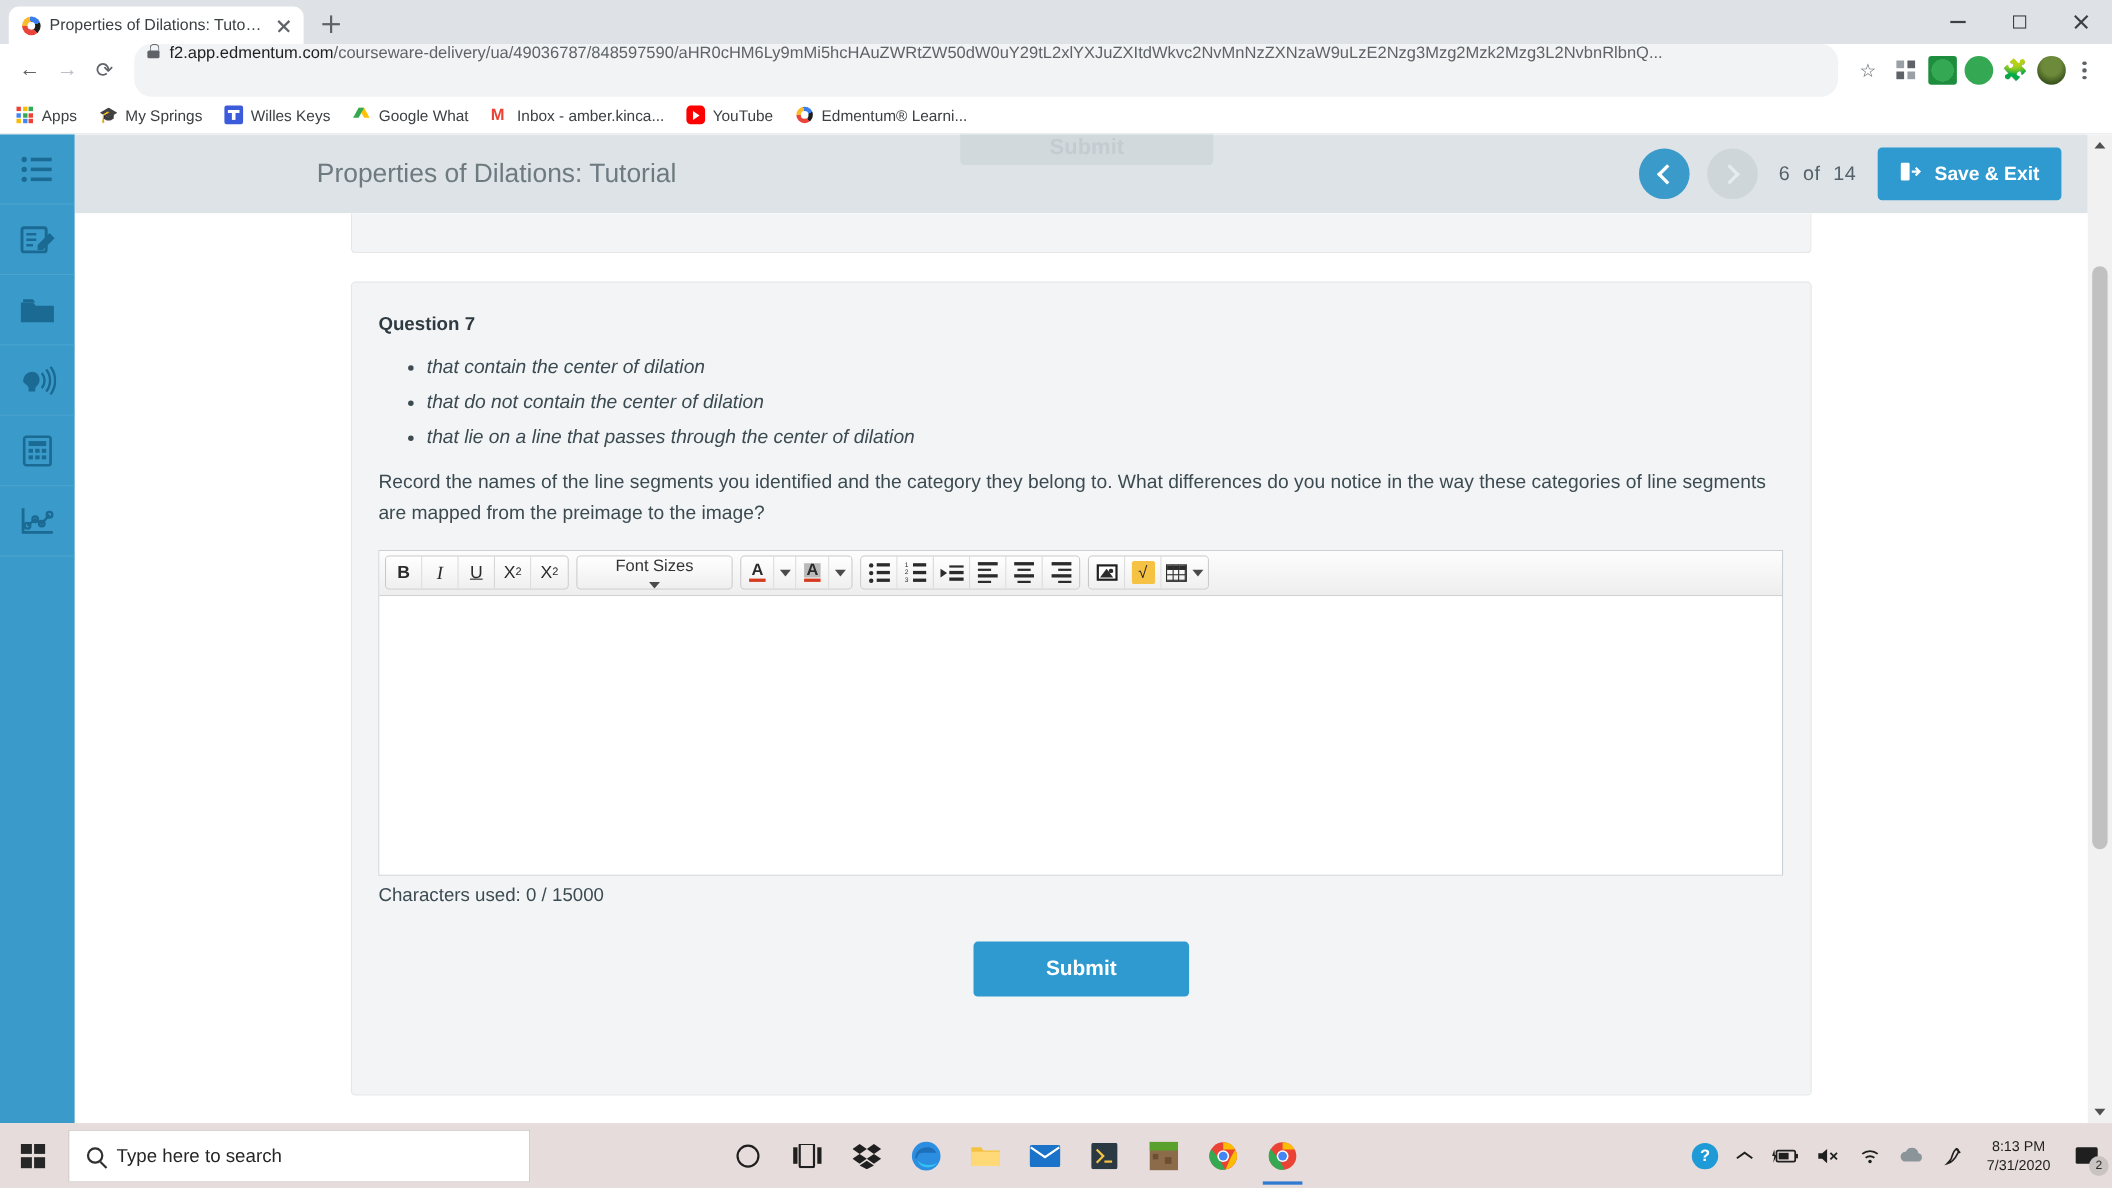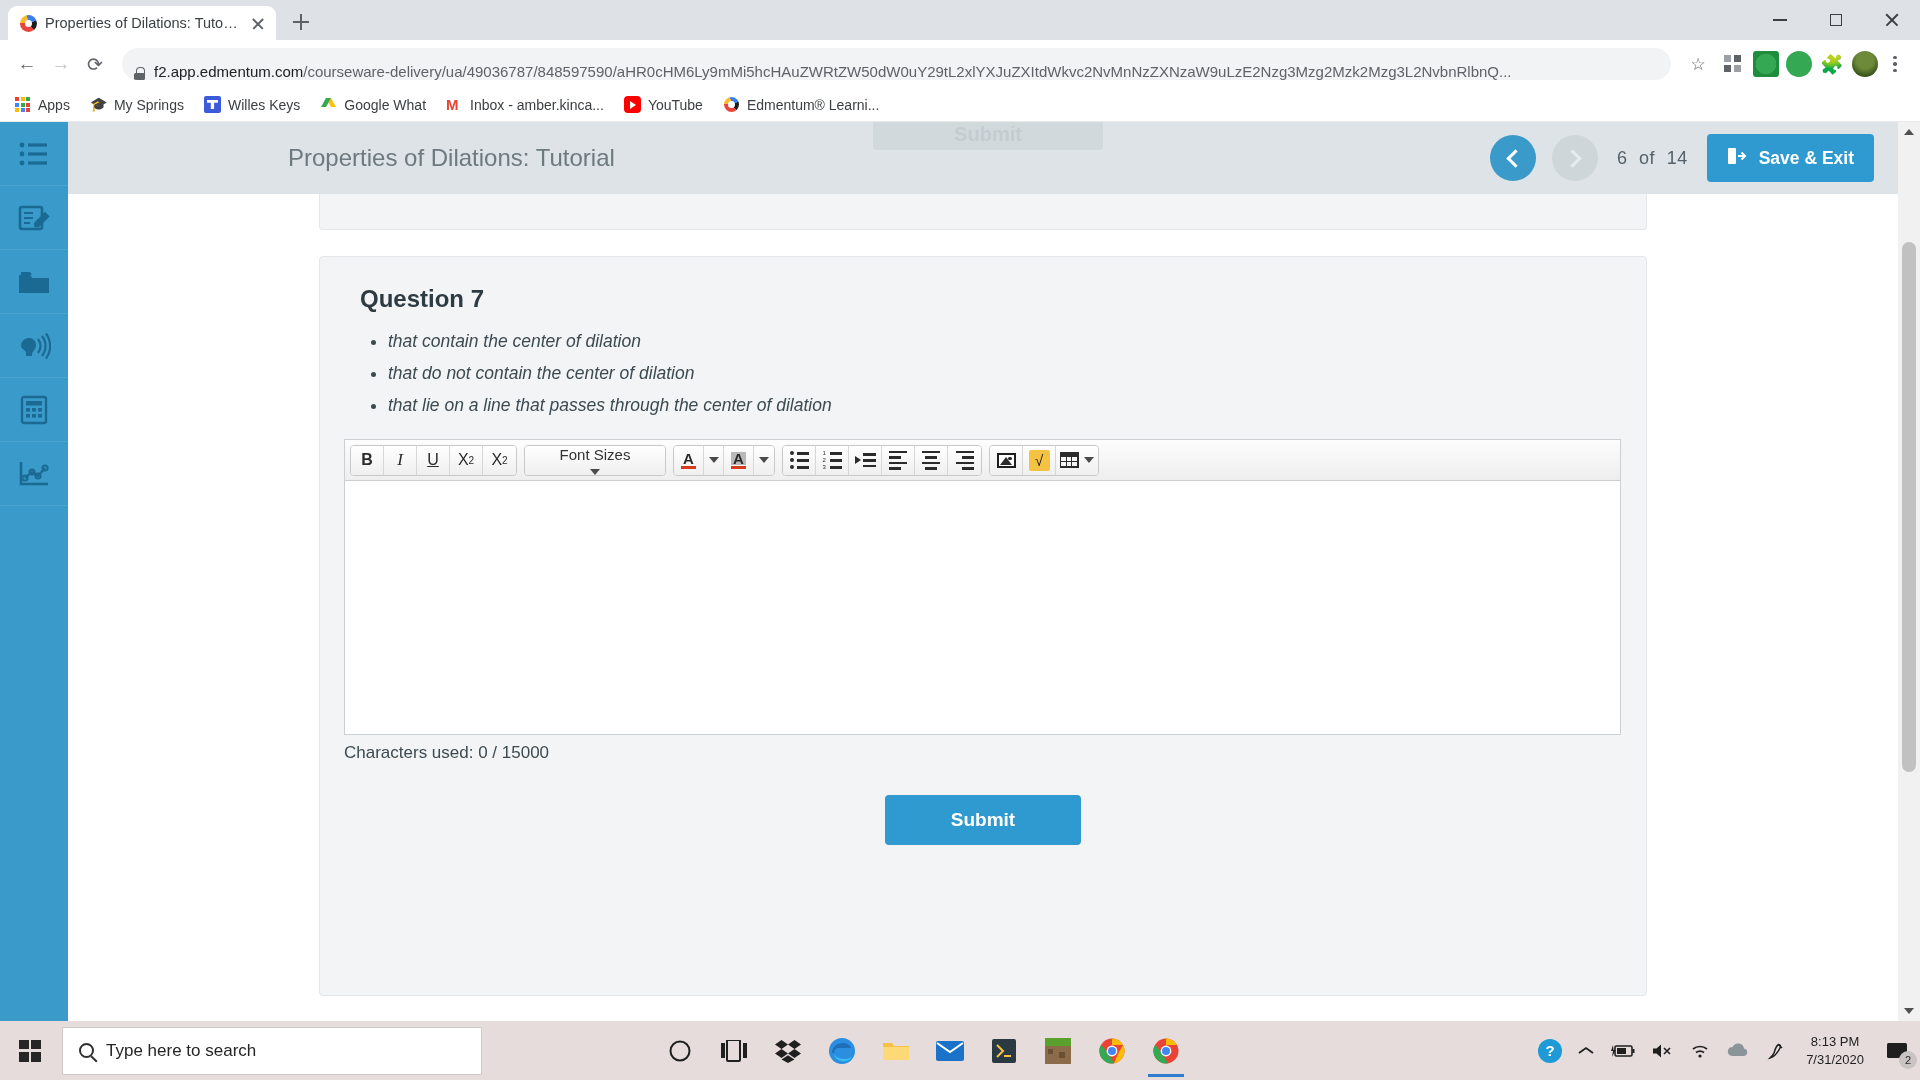--- a/index.html
+++ b/index.html
@@ -73,22 +73,22 @@
   .navbar {
     height: 48px; background: #ffffff; display: flex; align-items: center;
     padding: 0 12px; gap: 4px;
   }
   .navicon {
     width: 30px; height: 30px; display: flex; align-items: center; justify-content: center;
     color: #5f6368; font-size: 19px; flex: 0 0 auto;
   }
   .navicon.dim { color: #bdc1c6; }
   .omnibox {
-    flex: 1 1 auto; height: 32px; background: #f1f3f4; border-radius: 16px;
-    display: flex; align-items: flex-end; padding: 0 12px; gap: 9px;
+    flex: 1 1 auto; height: 48px; background: #f1f3f4; border-radius: 16px;
+    display: flex; align-items: flex-start; padding: 0 12px; gap: 9px;
     margin: 0 8px; overflow: hidden;
   }
   .lock { width: 11px; height: 13px; position: relative; flex: 0 0 11px; }
   .lock::before {
     content: ""; position: absolute; left: 0; bottom: 0; width: 11px; height: 7.5px;
     background: #5f6368; border-radius: 1.5px;
   }
   .lock::after {
     content: ""; position: absolute; left: 2.4px; top: 0; width: 6.2px; height: 7px;
     border: 1.7px solid #5f6368; border-bottom: none; border-radius: 4px 4px 0 0;
@@ -205,21 +205,21 @@
 
   .card-top {
     margin: 0 auto; width: 1328px; height: 36px;
     background: #f2f4f5; border: 1px solid #e3e7e9; border-top: none; border-radius: 0 0 4px 4px;
   }
   .card {
     margin: 26px auto 0; width: 1328px; min-height: 740px;
     background: #f2f4f5; border: 1px solid #e3e7e9; border-radius: 4px;
     padding: 28px 24px 30px 24px;
   }
-  .q-title { font-size: 24px; font-weight: bold; color: #2e3b42; margin-bottom: 15px; margin-left: 16px; }
+  .q-title { font-size: 17px; font-weight: bold; color: #2e3b42; margin-bottom: 15px; }
   .q-text { font-size: 17.5px; color: #3c4a52; line-height: 1.45; }
   .q-text em { font-style: italic; }
   .q-list { margin: 14px 0 14px 44px; font-style: italic; }
   .q-list li { font-size: 17.5px; color: #3c4a52; line-height: 1.55; margin-bottom: 5px; }
   .q-para { font-size: 17.5px; color: #3c4a52; line-height: 1.55; margin-top: 12px; max-width: 1280px; }
 
   
   .editor { margin-top: 20px; width: 1277px; border: 1px solid #c9cfd2; background: #ffffff; }
   .toolbar {
     height: 41px; background: linear-gradient(#fdfdfd, #eeeeee);
@@ -518,20 +518,21 @@
       <div class="scroll-area">
         <div class="card-top"></div>
 
         <div class="card">
           <div class="q-title">Question 7</div>
           <ul class="q-list">
             <li>that contain the center of dilation</li>
             <li>that do not contain the center of dilation</li>
             <li>that lie on a line that passes through the center of dilation</li>
           </ul>
+          <div class="q-para">Record the names of the line segments you identified and the category they belong to. What differences do you notice in the way these categories of line segments are mapped from the preimage to the image?</div>
 
           <div class="editor">
             <div class="toolbar">
 
               <div class="tgroup">
                 <div class="tbtn">
                     <b>B</b>
                   </div>
                 <div class="tbtn">
                     <i>I</i>

